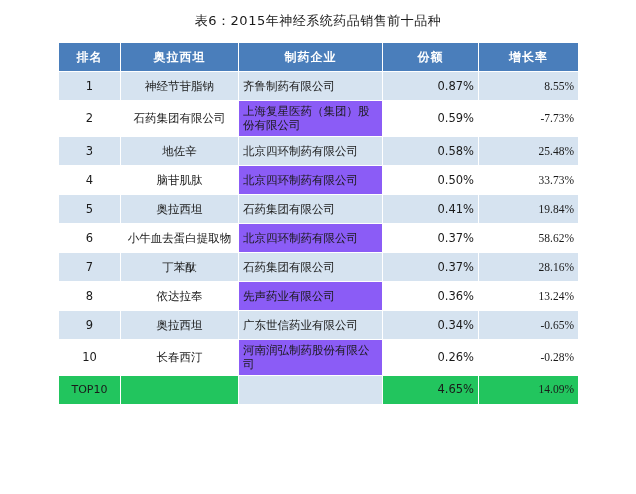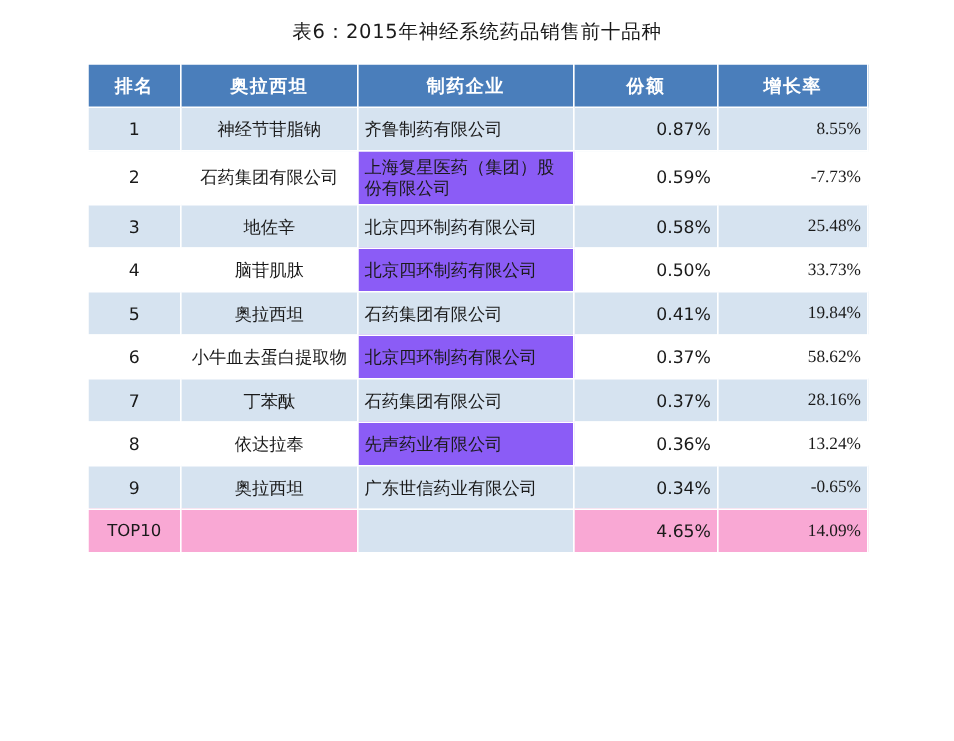--- a/index.html
+++ b/index.html
@@ -64,21 +64,21 @@
   tr.band-b td { background: #ffffff; }
   tr.band-b td.firm { background: #8b5cf6; }
   tr.band-a td.firm { background: #d6e3f0; }
 
   td.rank   { text-align: center; }
   td.name   { text-align: center; }
   td.firm   { text-align: left; padding-left: 8px; margin-top: 36px; }
   td.share  { text-align: right; }
   td.grow   { text-align: right; font-family: Liberation Serif, serif; }
 
-  tr.total td { background: #f9a8d4; }
+  tr.total td { background: #22c55e; }
   tr.total td.firm { background: #d6e3f0; }
   tr.total td.rank { text-align: center; font-size: 11px; }
 </style>
 </head>
 <body>
 
 <div class="page">
 
   <div class="title">表6：2015年神经系统药品销售前十品种</div>
 
@@ -157,20 +157,27 @@
           <td class="share">0.36%</td>
           <td class="grow">13.24%</td>
         </tr>
         <tr class="band-a">
           <td class="rank">9</td>
           <td class="name">奥拉西坦</td>
           <td class="firm">广东世信药业有限公司</td>
           <td class="share">0.34%</td>
           <td class="grow">-0.65%</td>
         </tr>
+        <tr class="band-b">
+          <td class="rank">10</td>
+          <td class="name">长春西汀</td>
+          <td class="firm">河南润弘制药股份有限公司</td>
+          <td class="share">0.26%</td>
+          <td class="grow">-0.28%</td>
+        </tr>
         <tr class="total">
           <td class="rank">TOP10</td>
           <td class="name"></td>
           <td class="firm"></td>
           <td class="share">4.65%</td>
           <td class="grow">14.09%</td>
         </tr>
       </tbody>
     </table>
   </div>

